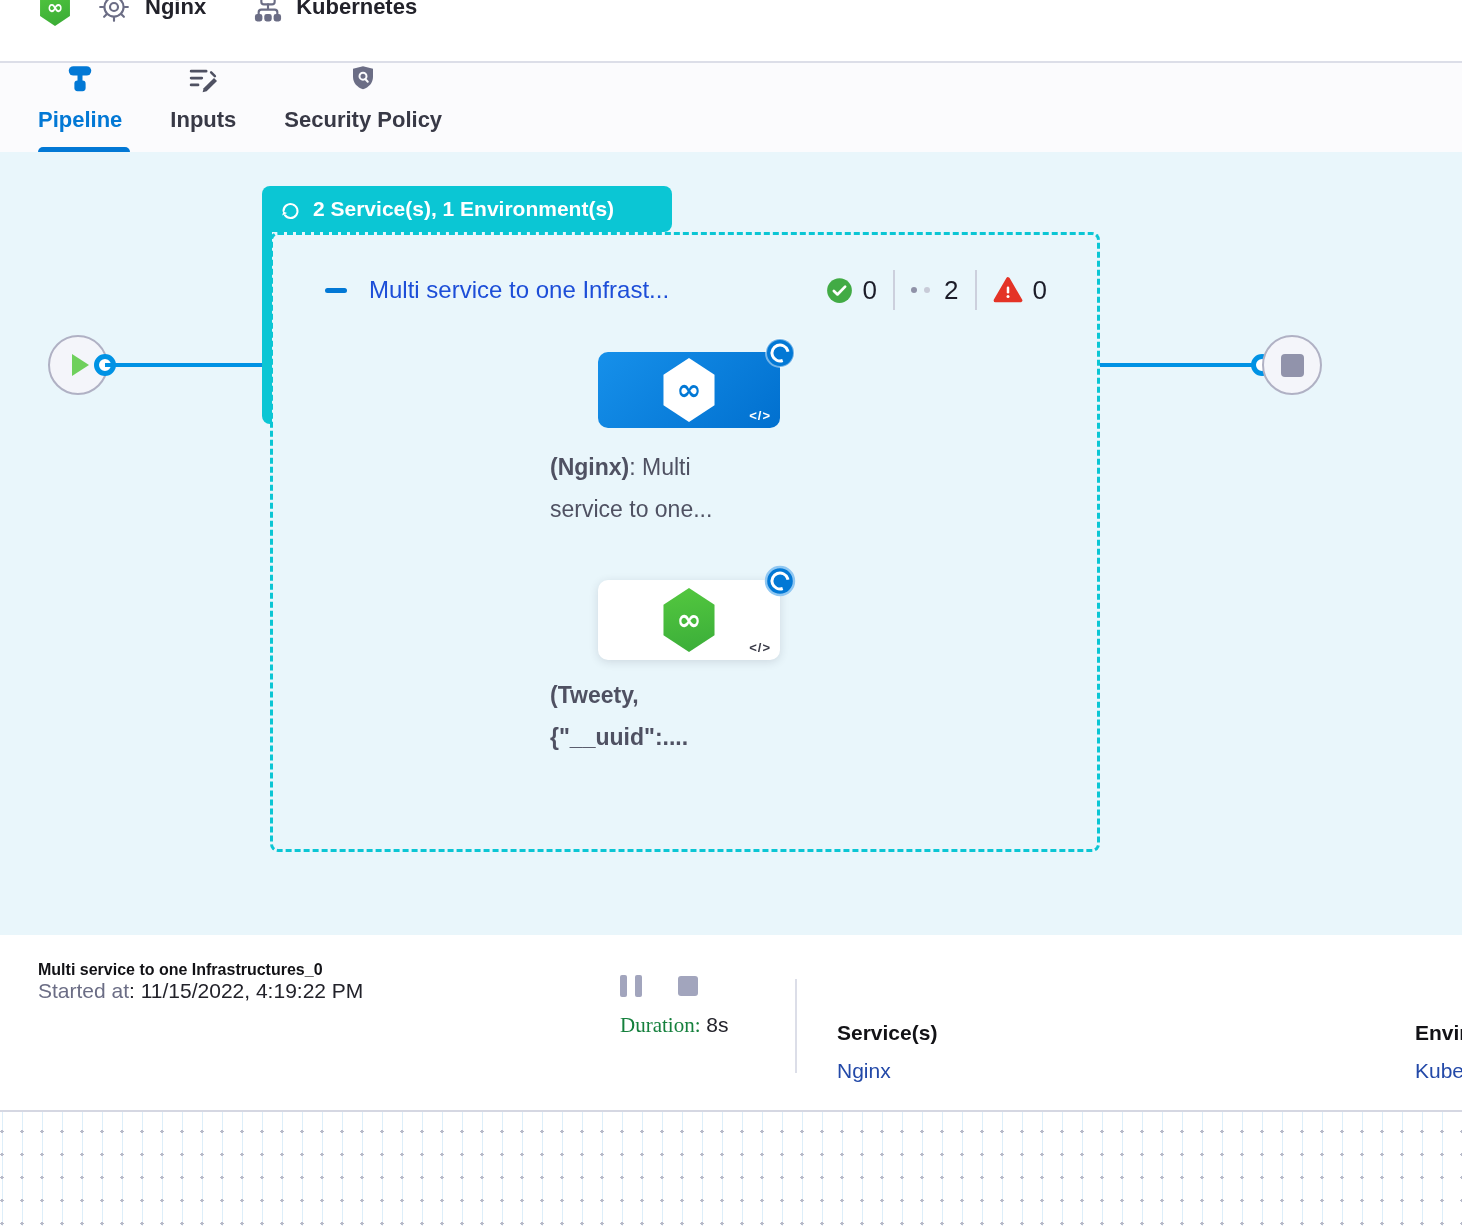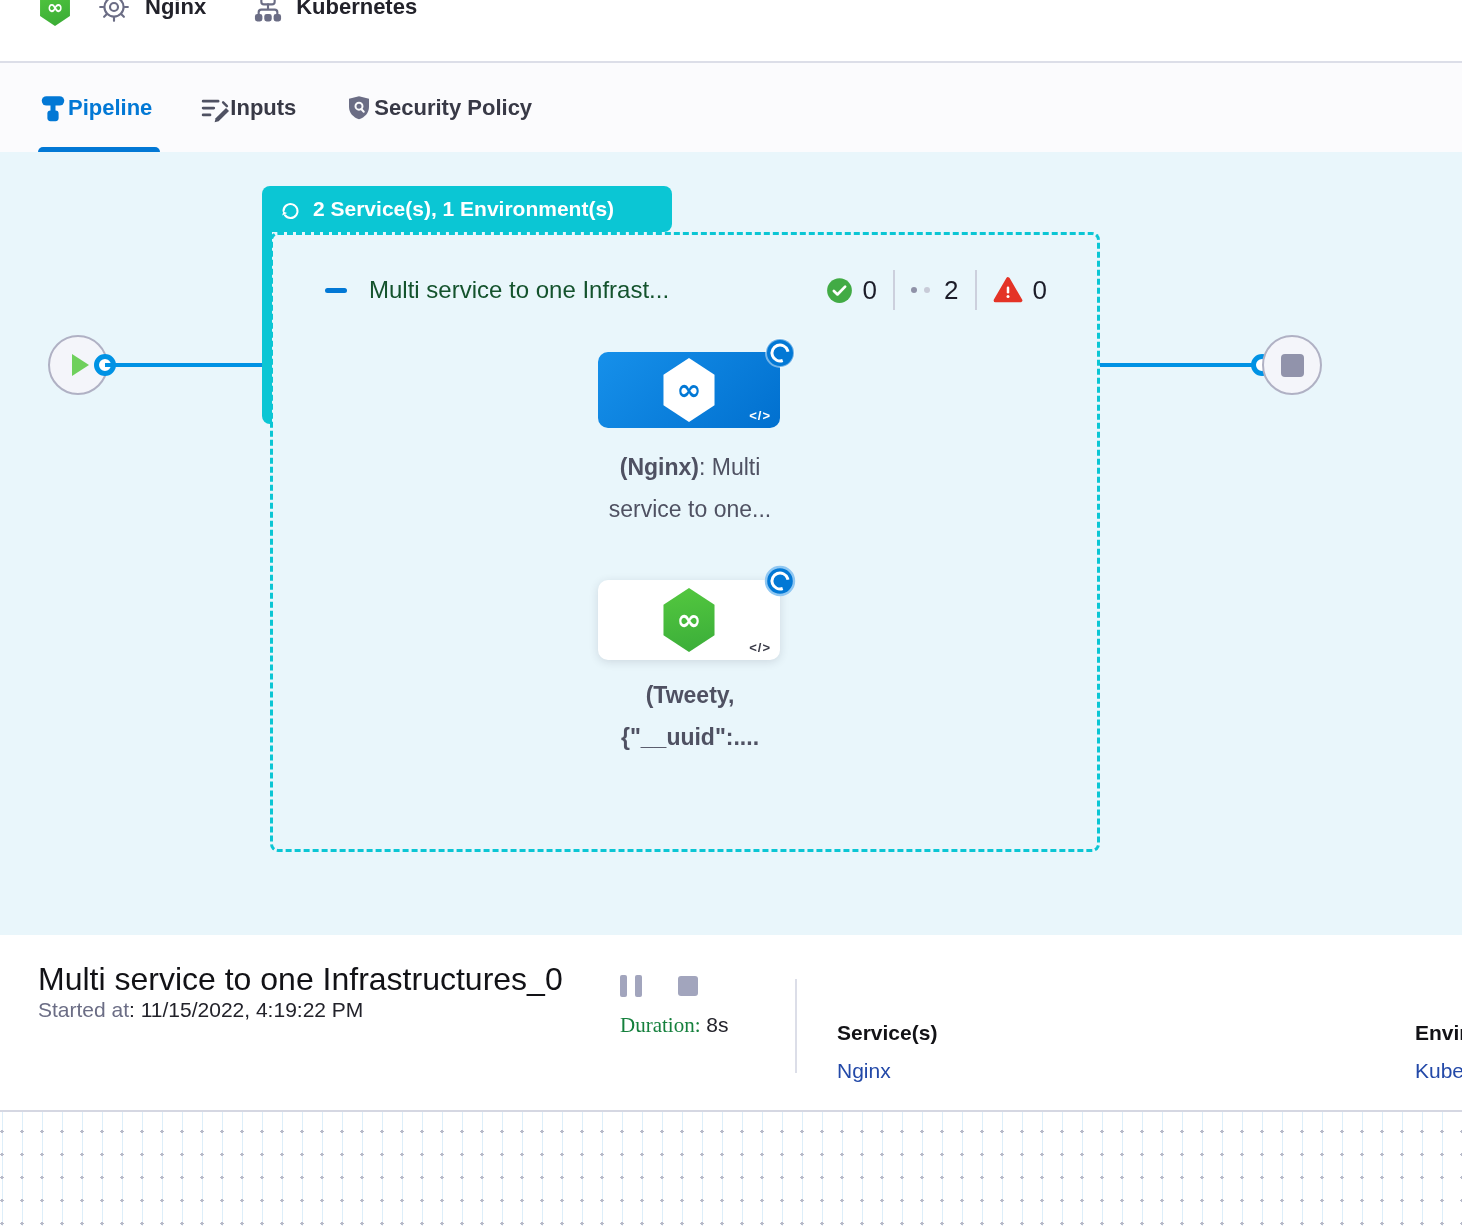--- a/index.html
+++ b/index.html
@@ -13,22 +13,22 @@
          clip-path:polygon(50% 0,94% 26%,94% 74%,50% 100%,6% 74%,6% 26%); }
   .logo-hex { width:34px; height:38px; background:linear-gradient(160deg,#55ca41,#38a934); }
   .logo-hex .inf { color:#fff; font-family:"DejaVu Sans",sans-serif; font-weight:bold; font-size:20px; line-height:1; }
   .hdr-ico { margin-left:26px; }
   .hdr-label { font-size:22px; font-weight:600; color:#22222a; margin-left:15px; }
   .hdr-ico-2 { margin-left:46px; }
   .hdr-label-2 { margin-left:12px; }
 
   
   .tabbar { height:89px; background:#fbfbfd; display:flex; align-items:center; padding-left:38px; gap:48px; }
-  .tab { position:relative; height:100%; display:flex; align-items:center; 
-         font-size:22px; font-weight:600; color:#383946; cursor:pointer; }
+  .tab { position:relative; height:100%; display:flex; align-items:center; gap:14px;
+         font-size:22px; font-weight:600; color:#383946; cursor:pointer;flex-direction:column; }
   .tab.active { color:#0278d5; }
   .tab-underline { position:absolute; left:0; right:-8px; bottom:0; height:5px; background:#0278d5; border-radius:6px 6px 0 0; }
 
   
   .canvas { position:relative; height:783px; background:#e9f6fb; overflow:hidden; }
 
   .endpoint { position:absolute; width:60px; height:60px; border-radius:50%;
               background:#f4f5fa; border:2px solid #b0b1c4; display:flex; align-items:center; justify-content:center; }
   .play-tri { width:0; height:0; border-left:17px solid #6fd05c; border-top:11px solid transparent; border-bottom:11px solid transparent; margin-left:5px; }
   .stop-sq { width:23px; height:23px; background:#9193ab; border-radius:4px; }
@@ -38,50 +38,50 @@
   .group-badge { position:absolute; left:262px; top:34px; width:410px; height:46px; background:#0bc6d4;
                  border-radius:8px 8px 8px 0; display:flex; align-items:center; padding:0 16px; gap:11px;
                  color:#fff; font-size:21px; font-weight:600; }
   .group-box { position:absolute; left:270px; top:80px; width:830px; height:620px;
                border:3px dashed #0bc6d4; border-radius:8px; }
   .group-bar { position:absolute; left:262px; top:80px; width:10px; height:192px; background:#0bc6d4; border-radius:0 0 0 8px; }
 
   .stage-head { position:absolute; left:325px; top:118px; width:722px; display:flex; align-items:center; justify-content:space-between; }
   .stage-left { display:flex; align-items:center; gap:22px; }
   .minus-bar { width:22px; height:5px; background:#0278d5; border-radius:3px; }
-  .stage-title { font-size:24px; font-weight:500; color:#14532d; }
+  .stage-title { font-size:24px; font-weight:500; color:#1d4ed8; }
   .stage-counts { display:flex; align-items:center; gap:10px; font-size:26px; color:#1c1c28; font-weight:500; }
   .count-div { width:2px; height:40px; background:#ccd0dd; margin:0 6px; }
   .dots { display:flex; gap:7px; align-items:center; margin-right:4px; }
   .dots i { width:6px; height:6px; border-radius:50%; display:block; }
   .dots i:first-child { background:#8f92a8; }
   .dots i:last-child { background:#c8cbd8; }
 
   .node-card { position:absolute; width:182px; border-radius:10px; display:flex; align-items:center; justify-content:center; }
   .node-card-1 { left:598px; top:200px; height:76px; background:linear-gradient(135deg,#1690ea,#0170cf); }
   .node-card-2 { left:598px; top:428px; height:80px; background:#fff; box-shadow:0 2px 10px rgba(40,41,61,.14); }
   .node-hex { width:58px; height:64px; }
   .node-hex-1 { background:#fff; }
   .node-hex-1 .inf { color:#0278d5; font-family:"DejaVu Sans",sans-serif; font-weight:bold; font-size:30px; line-height:1; }
   .node-hex-2 { background:linear-gradient(170deg,#54c83f,#3aad39); }
   .node-hex-2 .inf { color:#fff; font-family:"DejaVu Sans",sans-serif; font-weight:bold; font-size:30px; line-height:1; }
   .code-glyph { position:absolute; right:9px; bottom:5px; font-size:13px; font-weight:bold; letter-spacing:1px; }
   .code-glyph-1 { color:#fff; }
   .code-glyph-2 { color:#383946; }
   .loop-badge { position:absolute; right:-16px; top:-15px; width:32px; height:32px; }
 
-  .node-label { position:absolute; width:280px; text-align:center; font-size:23px; line-height:42px; color:#4f5162; }
+  .node-label { position:absolute; width:280px; font-size:23px; line-height:42px; color:#4f5162; }
   .node-label-1 { left:550px; top:294px; }
   .node-label-2 { left:550px; top:522px; font-weight:bold; }
   .node-label b { font-weight:bold; }
 
   
   .footer { position:relative; height:175px; background:#fff; }
   .f-col1 { position:absolute; left:38px; top:26px; }
-  .f-title { font-size:32px; font-weight:normal; color:#121216; }
+  .f-title { font-size:16px; font-weight:bold; color:#121216; }
   .f-sub { font-size:21px; color:#22222a; }
   .f-sub .muted { color:#6b6d85; }
   .f-col2 { position:absolute; left:620px; top:40px; }
   .media-row { display:flex; align-items:center; gap:36px; }
   .pause-ico { display:flex; gap:8px; cursor:pointer; }
   .pause-ico span { width:7px; height:22px; background:#a2a5bd; border-radius:2px; }
   .stop-ico { width:20px; height:20px; background:#a2a5bd; border-radius:3px; cursor:pointer; }
   .f-duration { margin-top:16px; font-size:21px; color:#22222a; }
   .f-duration .muted { color:#15803d;font-family:Liberation Serif, serif; }
   .f-divider { position:absolute; left:795px; top:44px; width:2px; height:94px; background:#dcdee8; }

